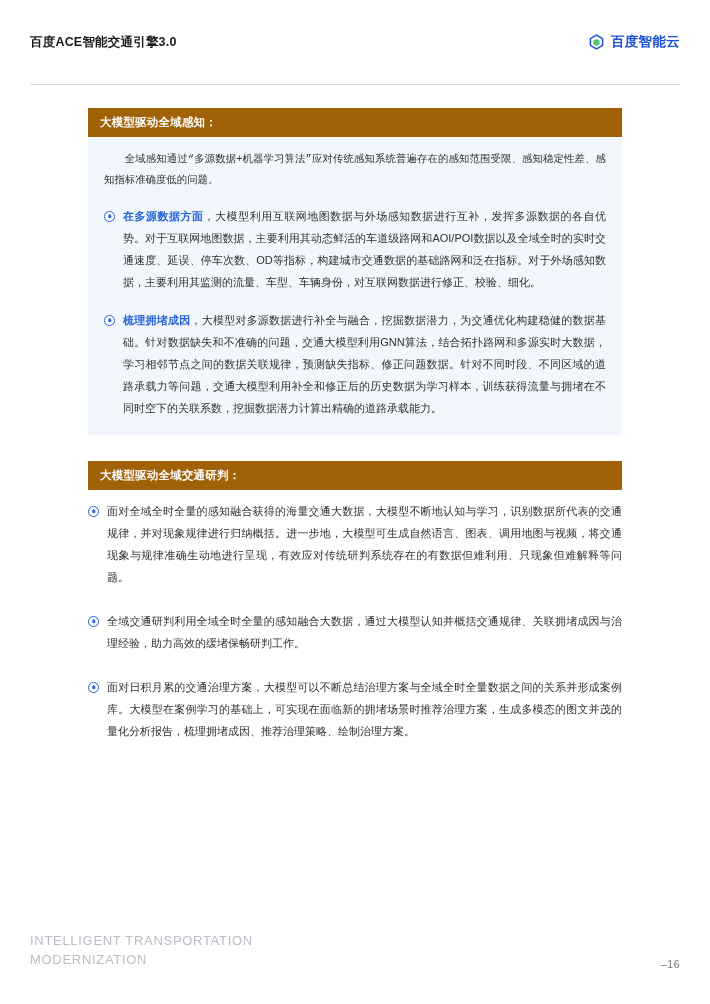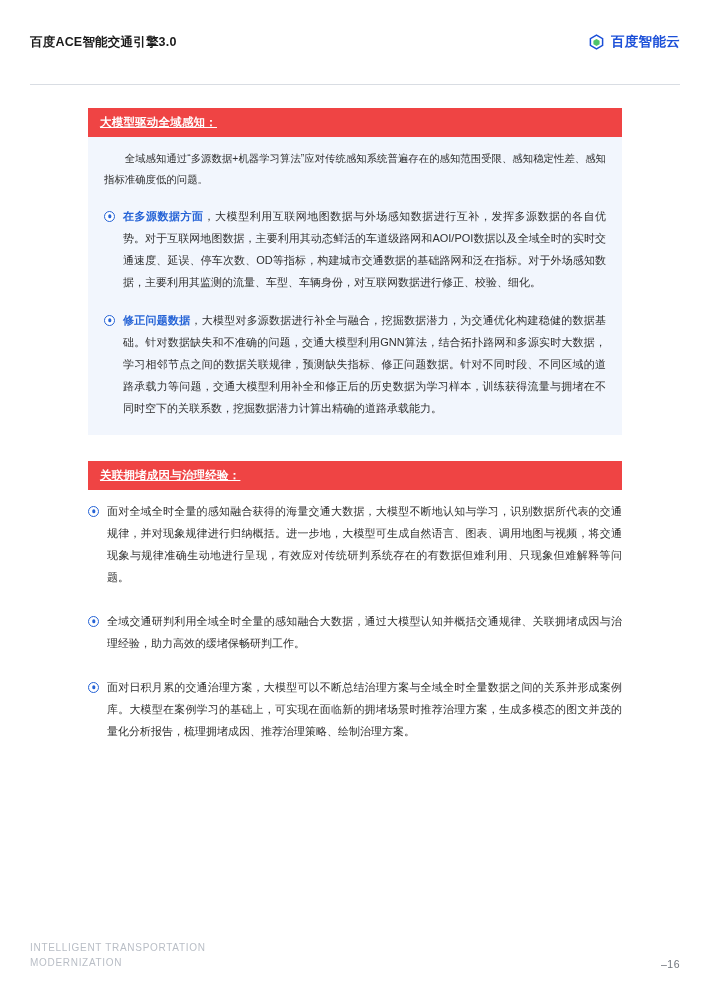--- a/index.html
+++ b/index.html
@@ -67,27 +67,26 @@
     top: 108px;
     left: 88px;
     width: 534px;
   }
 
   .section {
     margin-bottom: 26px;
   }
 
   .section-head {
-    background: #ef4444;
+    background: #a16207;
     color: #ffffff;
     font-size: 11.5px;
     font-weight: bold;
     padding: 7px 12px;
     letter-spacing: 0.2px;
-    text-decoration: underline;
   }
 
   .section-body {
     background: #f2f6fd;
     padding: 12px 16px 16px 16px;
   }
 
   .section-body.plain {
     background: #ffffff;
     padding: 10px 0 0 0;
@@ -96,20 +95,21 @@
   p.para {
     margin: 0 0 14px 0;
     font-size: 10.4px;
     line-height: 2.0;
     color: #303030;
     text-align: justify;
     text-justify: inter-ideograph;
   }
   p.para.indent {
     text-indent: 2em;
+    font-family: Liberation Mono, monospace;
   }
   p.para:last-child {
     margin-bottom: 0;
   }
 
   .bullet-row {
     display: flex;
     align-items: flex-start;
     margin-bottom: 16px;
   }
@@ -160,21 +160,21 @@
   .footer {
     position: absolute;
     left: 30px;
     bottom: 34px;
     right: 30px;
     display: flex;
     align-items: flex-end;
     justify-content: space-between;
   }
   .footer-left {
-    font-size: 10px;
+    font-size: 13px;
     line-height: 1.45;
     letter-spacing: 0.7px;
     color: #b9bec6;
     text-transform: uppercase;
   }
   .footer-page {
     font-size: 10.5px;
     color: #6f747c;
     letter-spacing: 0.5px;
   }
@@ -207,29 +207,29 @@
       <div class="bullet-row">
         <span class="bullet-dot"></span>
         <span class="bullet-text">
           <span class="lead">在多源数据方面</span><span>，大模型利用互联网地图数据与外场感知数据进行互补，发挥多源数据的各自优势。对于互联网地图数据，主要利用其动态鲜活的车道级路网和AOI/POI数据以及全域全时的实时交通速度、延误、停车次数、OD等指标，构建城市交通数据的基础路网和泛在指标。对于外场感知数据，主要利用其监测的流量、车型、车辆身份，对互联网数据进行修正、校验、细化。</span>
         </span>
       </div>
 
       <div class="bullet-row">
         <span class="bullet-dot"></span>
         <span class="bullet-text">
-          <span class="lead">修正问题数据</span><span>，大模型对多源数据进行补全与融合，挖掘数据潜力，为交通优化构建稳健的数据基础。针对数据缺失和不准确的问题，交通大模型利用GNN算法，结合拓扑路网和多源实时大数据，学习相邻节点之间的数据关联规律，预测缺失指标、修正问题数据。针对不同时段、不同区域的道路承载力等问题，交通大模型利用补全和修正后的历史数据为学习样本，训练获得流量与拥堵在不同时空下的关联系数，挖掘数据潜力计算出精确的道路承载能力。</span>
+          <span class="lead">梳理拥堵成因</span><span>，大模型对多源数据进行补全与融合，挖掘数据潜力，为交通优化构建稳健的数据基础。针对数据缺失和不准确的问题，交通大模型利用GNN算法，结合拓扑路网和多源实时大数据，学习相邻节点之间的数据关联规律，预测缺失指标、修正问题数据。针对不同时段、不同区域的道路承载力等问题，交通大模型利用补全和修正后的历史数据为学习样本，训练获得流量与拥堵在不同时空下的关联系数，挖掘数据潜力计算出精确的道路承载能力。</span>
         </span>
       </div>
 
     </div>
   </div>
 
   <div class="section">
-    <div class="section-head">关联拥堵成因与治理经验：</div>
+    <div class="section-head">大模型驱动全域交通研判：</div>
     <div class="section-body plain">
 
       <div class="bullet-row">
         <span class="bullet-dot"></span>
         <span class="bullet-text">面对全域全时全量的感知融合获得的海量交通大数据，大模型不断地认知与学习，识别数据所代表的交通规律，并对现象规律进行归纳概括。进一步地，大模型可生成自然语言、图表、调用地图与视频，将交通现象与规律准确生动地进行呈现，有效应对传统研判系统存在的有数据但难利用、只现象但难解释等问题。</span>
       </div>
 
       <div class="bullet-row">
         <span class="bullet-dot"></span>
         <span class="bullet-text">全域交通研判利用全域全时全量的感知融合大数据，通过大模型认知并概括交通规律、关联拥堵成因与治理经验，助力高效的缓堵保畅研判工作。</span>

